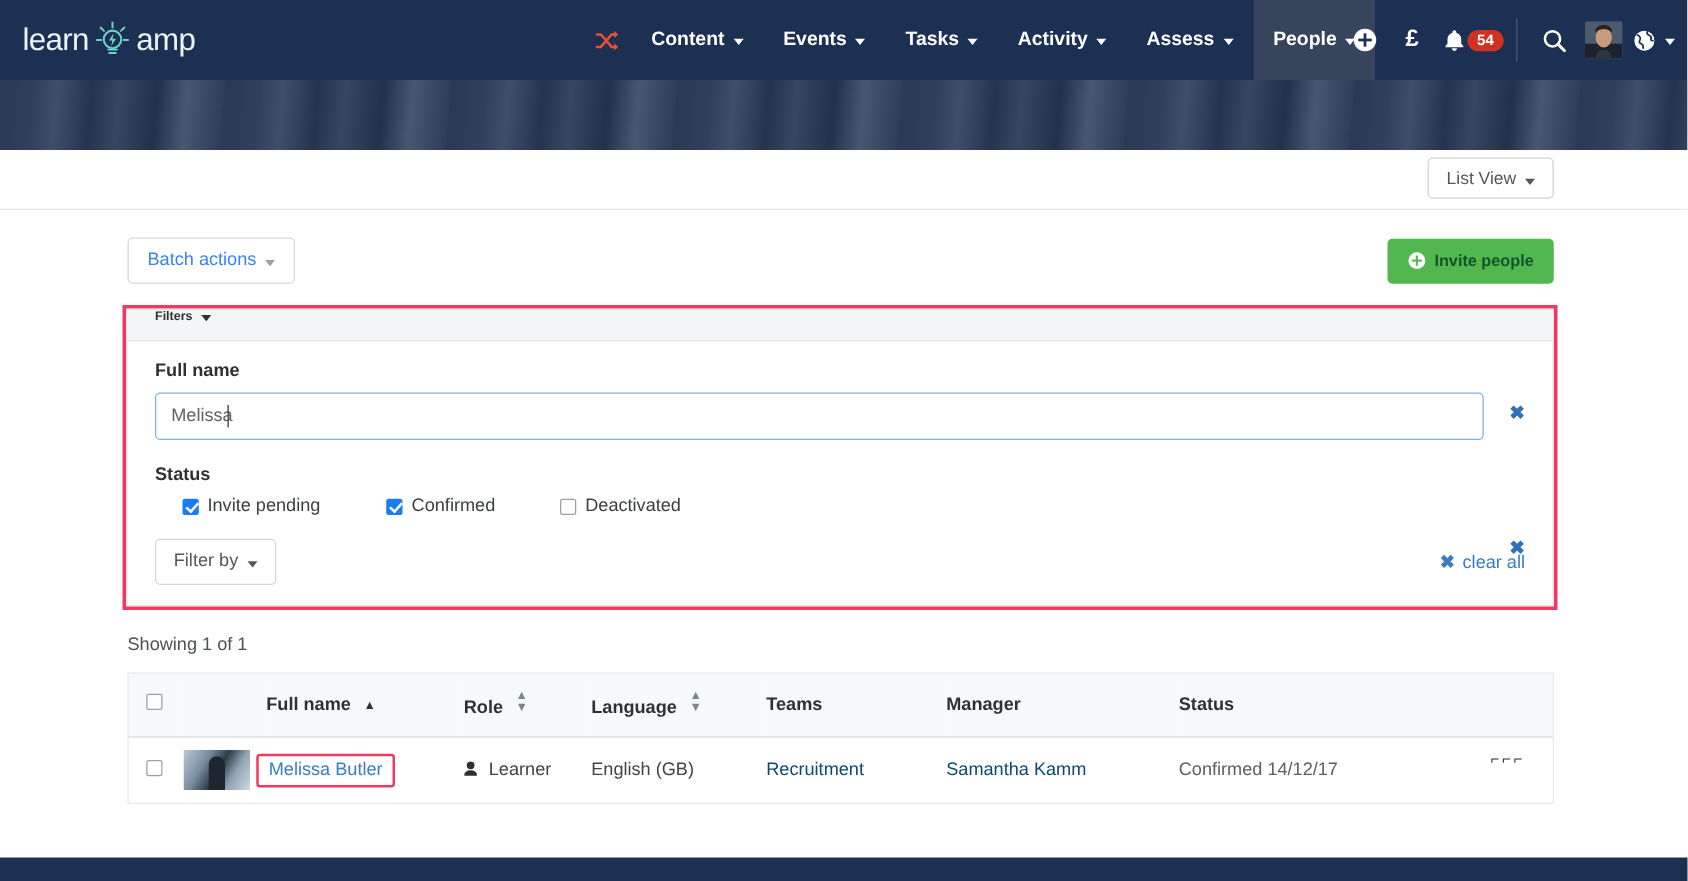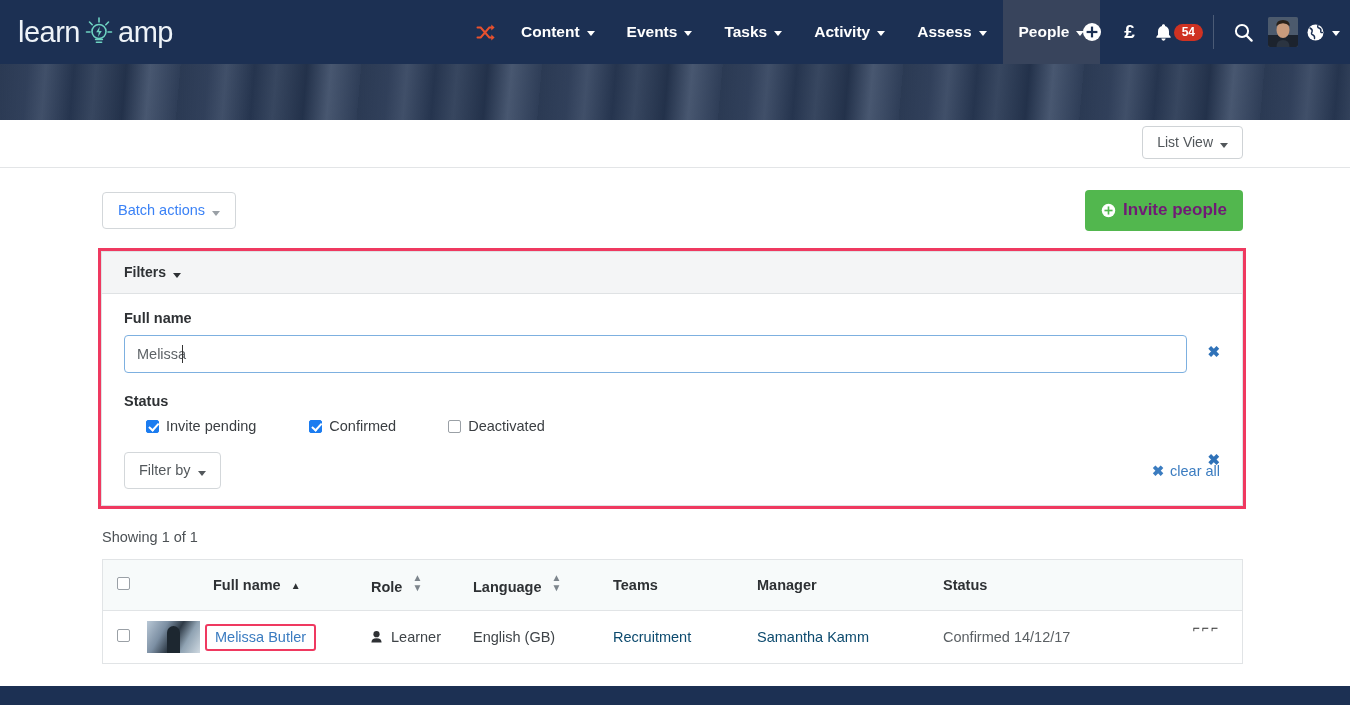--- a/index.html
+++ b/index.html
@@ -16,21 +16,21 @@
     position: relative;
     height: 64px;
     background: #1c3053;
     display: flex;
     align-items: center;
     padding: 0 14px 0 18px;
     color: #ffffff;
   }
   .logo { display: flex; align-items: center; gap: 2px; }
   .logo-text {
-    font-size: 29px;
+    font-size: 25px;
     letter-spacing: -0.5px;
     color: #eef3f8;
     font-weight: 400;
   }
   .logo-bulb {
     position: relative;
     width: 34px; height: 34px;
     display: inline-flex;
     align-items: center; justify-content: center;
   }
@@ -161,22 +161,22 @@
     background: #fff;
     color: #3b82f6;
     font-size: 14.5px;
     padding: 9px 15px 10px;
     cursor: pointer;
   }
   .btn-invite {
     background: #52b74e;
     border: none;
     border-radius: 4px;
-    color: #701a75;
-    font-size: 17px;
+    color: #14532d;
+    font-size: 13px;
     font-weight: 700;
     padding: 10px 16px 11px;
     cursor: pointer;
     display: inline-flex;
     align-items: center;
     gap: 7px;
   }
 
   
   .filter-wrap {
@@ -184,22 +184,22 @@
     border: 3px solid #ef3960;
     position: relative;
   }
   .filter-panel {
     border: 1px solid #dfe2e4;
     background: #fff;
   }
   .filter-head {
     background: #f4f5f6;
     border-bottom: 1px solid #dfe2e4;
-    padding: 12px 0 13px 22px;
-    font-size: 14px;
+    padding: 0 0 13px 22px;
+    font-size: 10px;
     font-weight: 700;
     color: #2e3134;
     cursor: pointer;
   }
   .filter-body { padding: 16px 22px 16px 22px; position: relative; }
   .field-label {
     font-size: 14.5px;
     font-weight: 700;
     color: #2e3134;
     margin-bottom: 9px;

